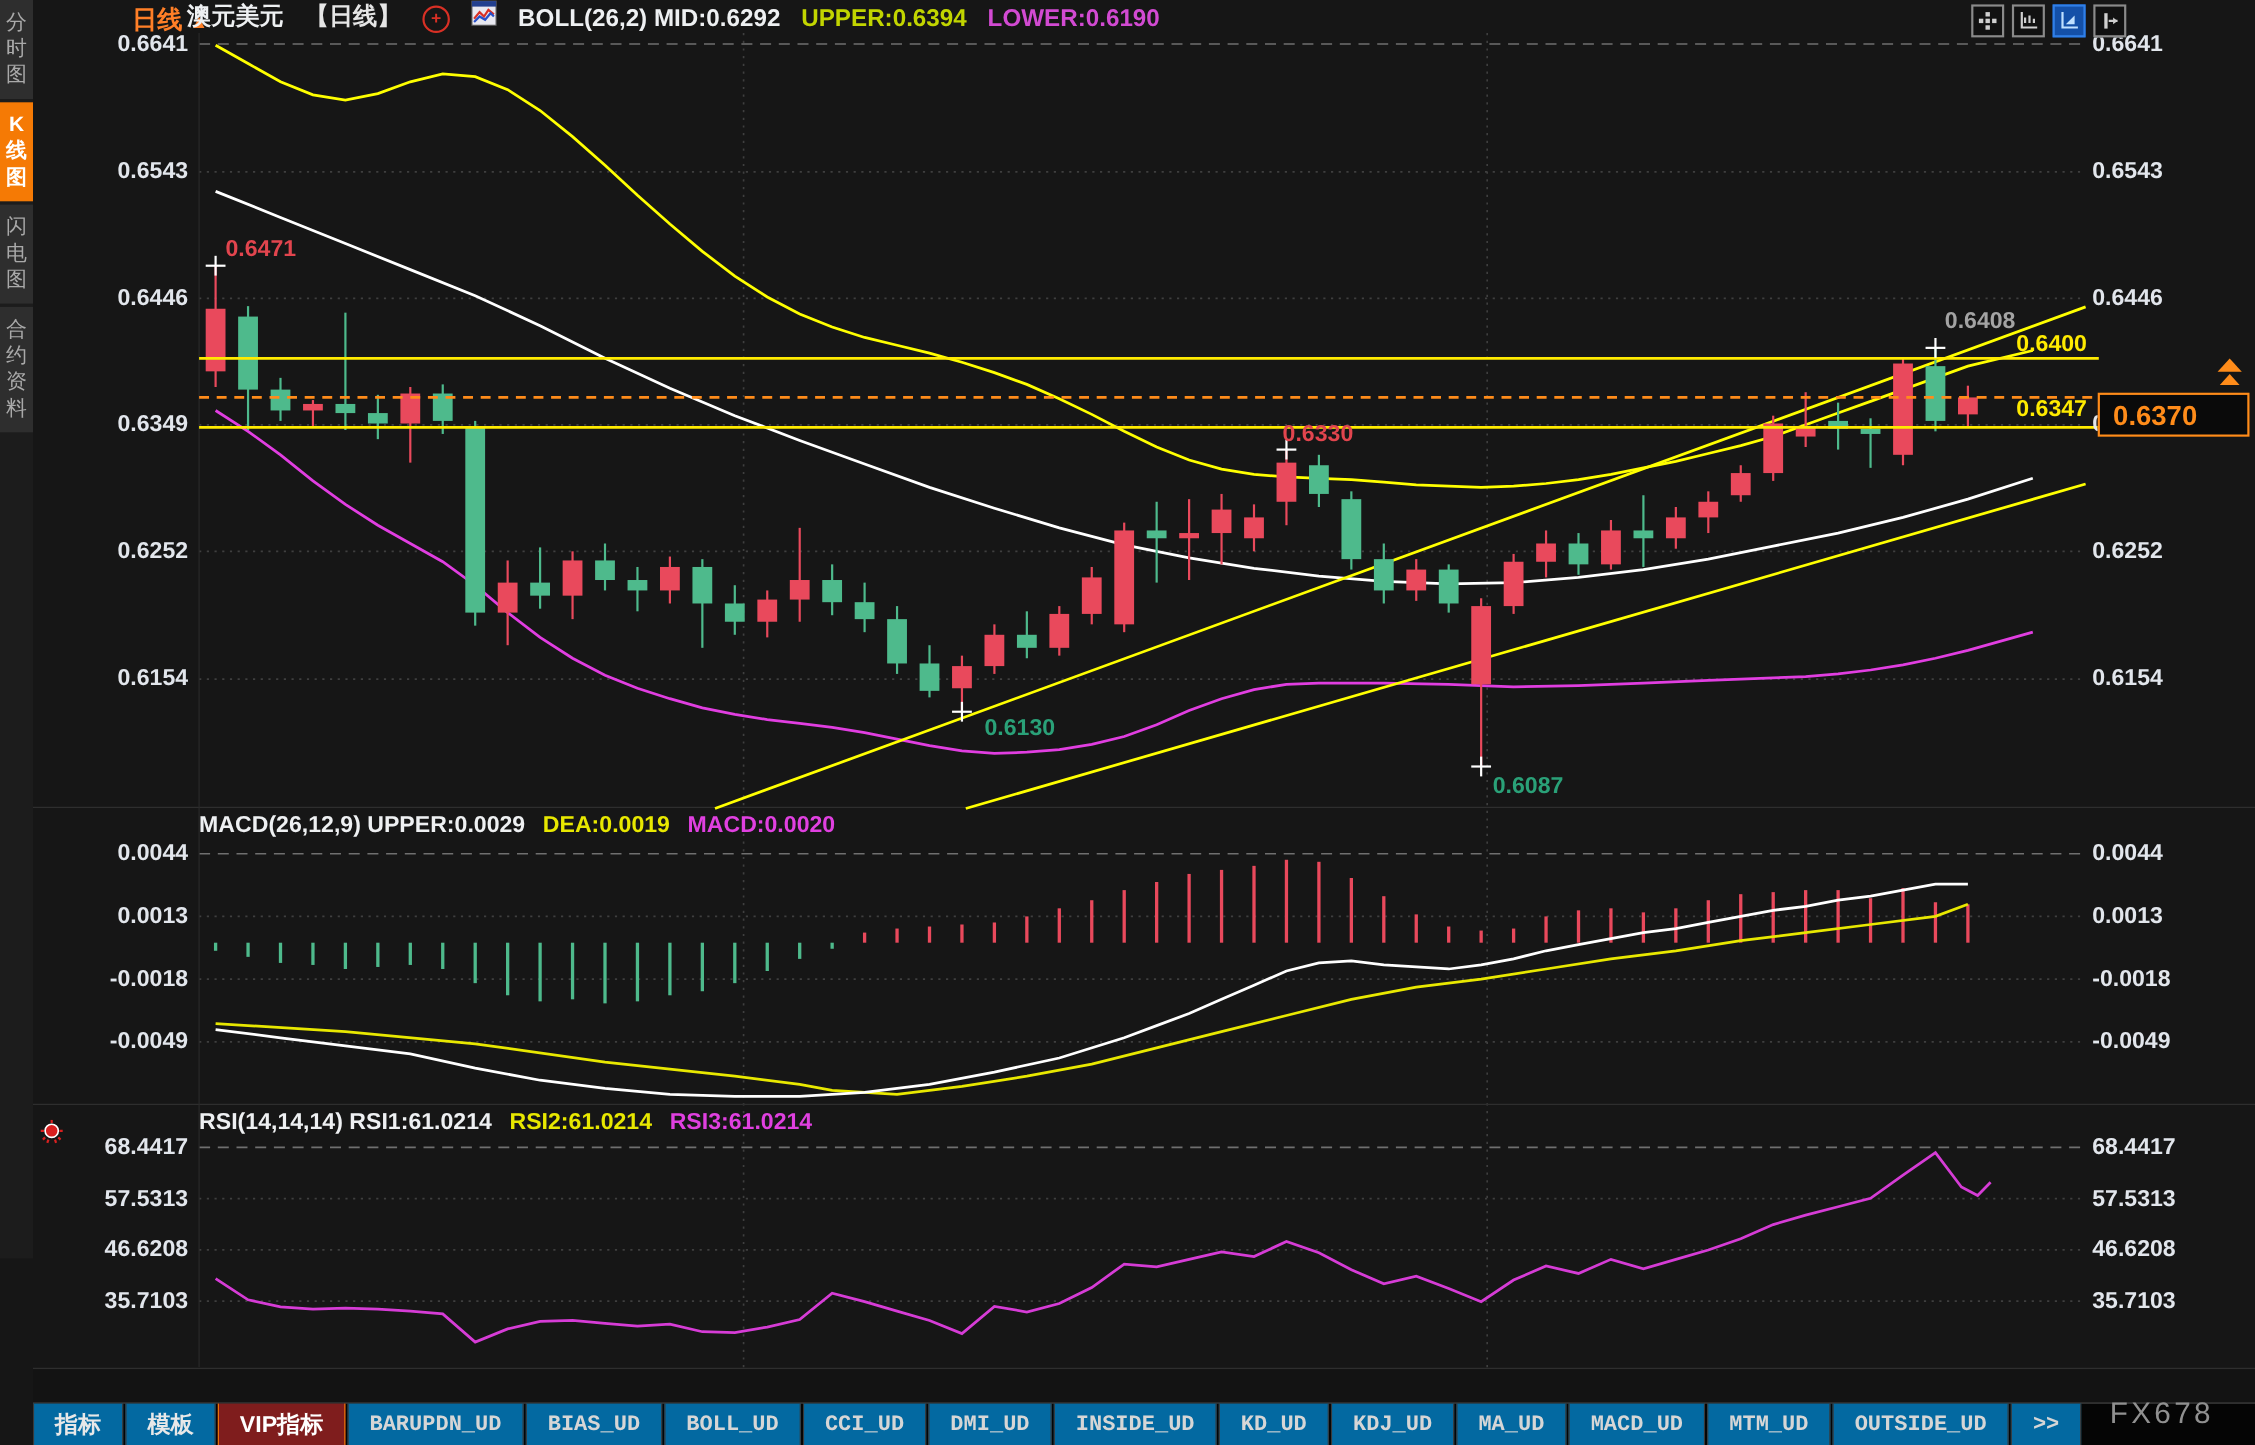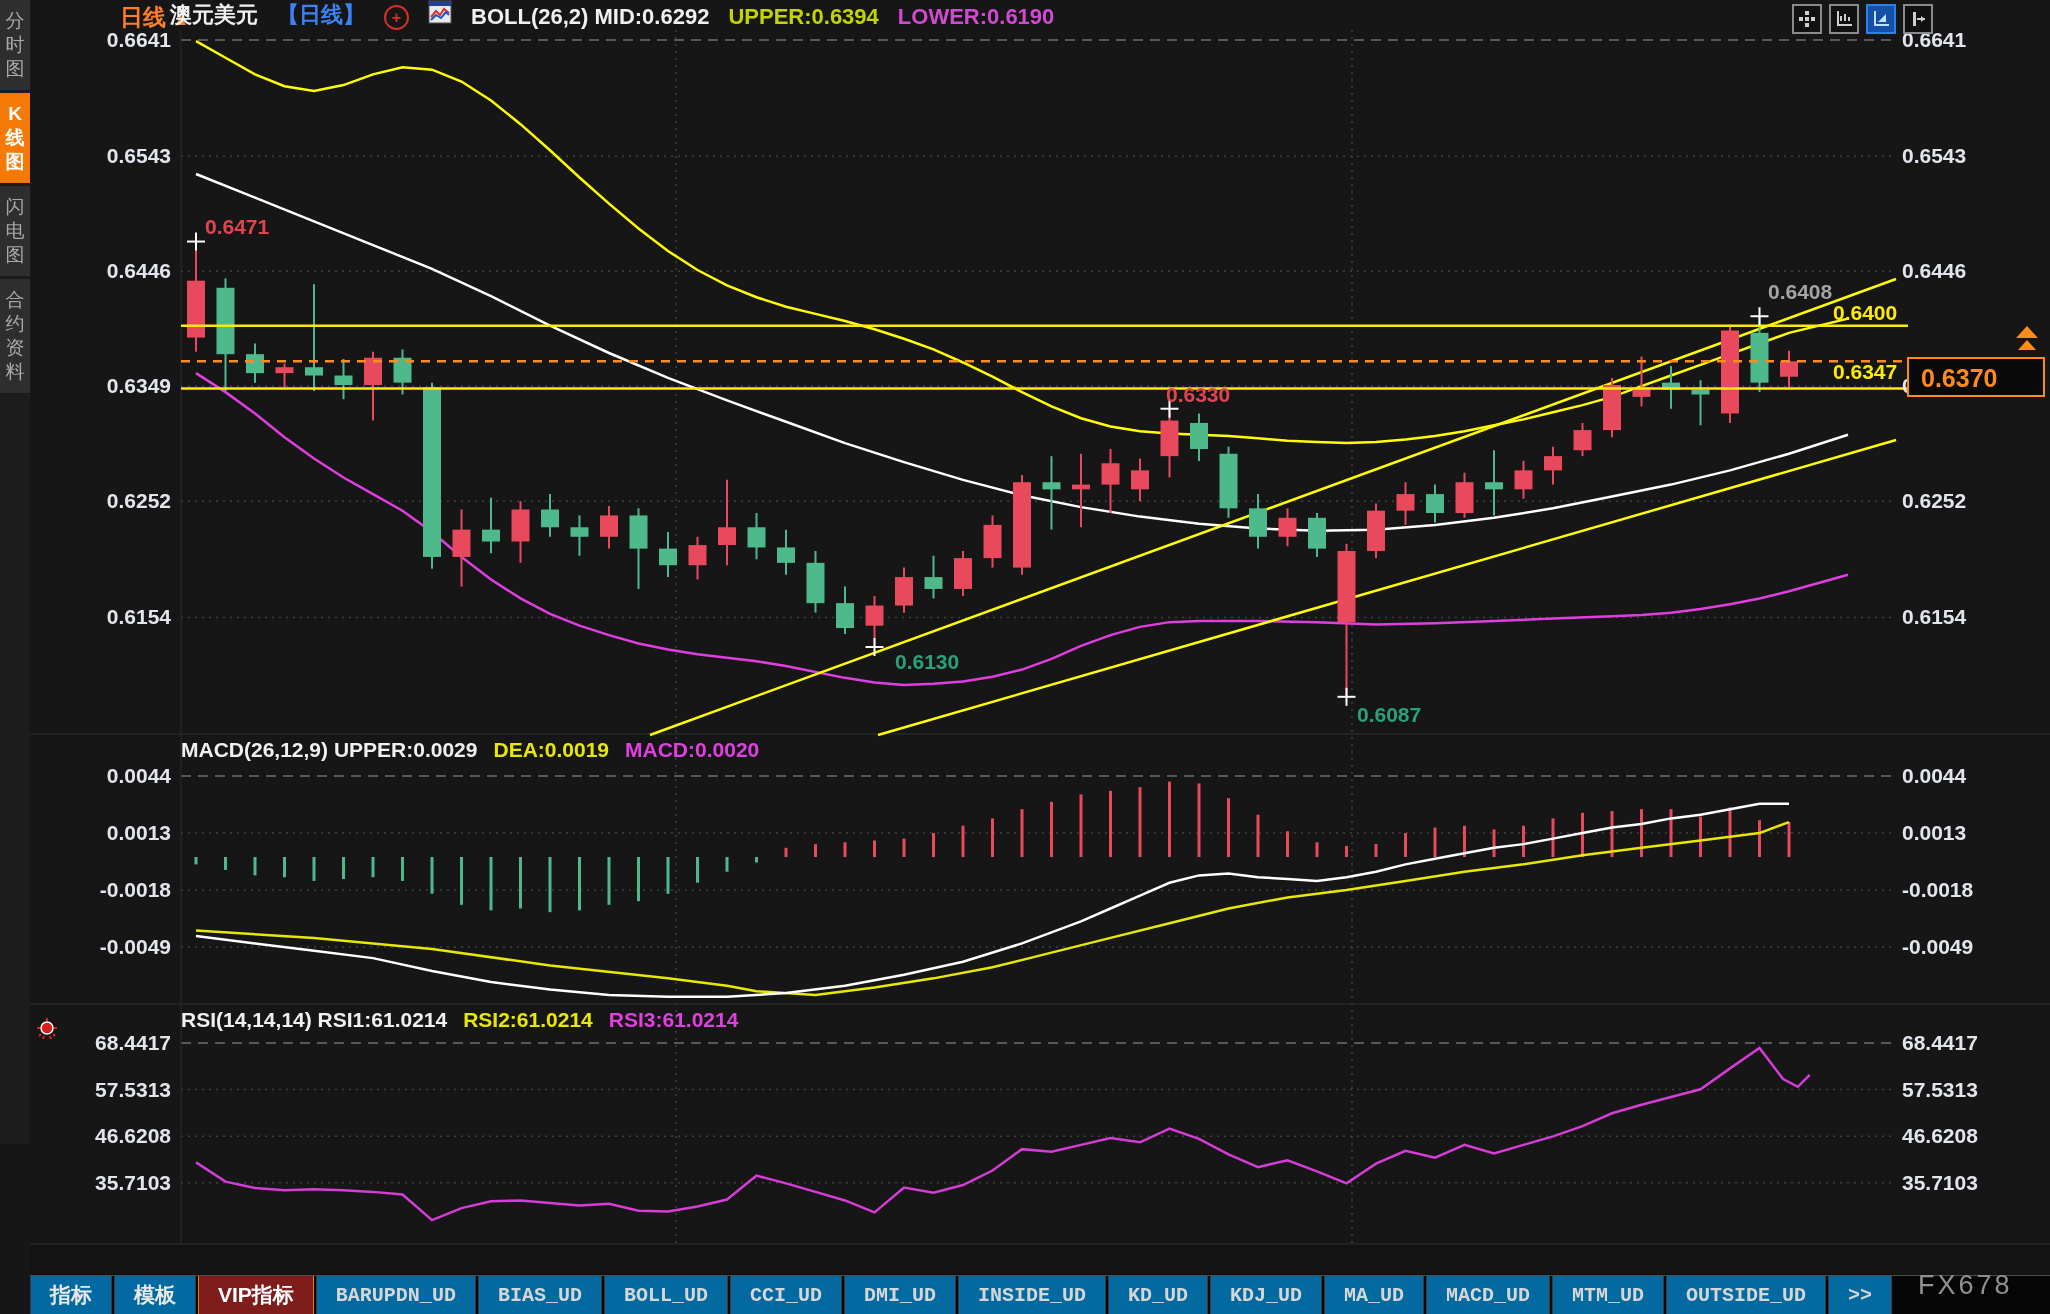--- a/index.html
+++ b/index.html
@@ -10,21 +10,21 @@
   .overlay{position:absolute;z-index:2;}
   
   .sidebar{position:absolute;left:0;top:0;width:30px;height:1144px;background:#1c1c1c;z-index:3;}
   .side-item{width:30px;margin:0 0 3px 0;padding:9px 0;background:#2e2e2e;color:#a9a9a9;
              font-size:19px;line-height:24px;text-align:center;word-break:break-all;cursor:pointer;}
   .side-item.active{background:#f57a05;color:#ffffff;font-weight:bold;}
   
   .hdr{position:absolute;left:170px;top:4px;height:26px;display:flex;align-items:flex-end;gap:19px;
        font-size:22px;font-weight:bold;z-index:4;white-space:nowrap;}
   .hdr .t-white{color:#eef0f2;}
-  .hdr .t-orange{color:#3b82f6;}
+  .hdr .t-orange{color:#e5e5e5;}
   .hdr .t-upper{color:#c2d500;}
   .hdr .t-lower{color:#d24ad2;}
   .plus-circle{width:21px;height:21px;border:2px solid #d93025;border-radius:50%;color:#d93025;
        display:inline-flex;align-items:center;justify-content:center;font-size:16px;font-weight:bold;line-height:1;}
   
   .toolbar{position:absolute;left:1792px;top:4px;display:flex;gap:7px;z-index:4;}
   .tool-btn{width:26px;height:26px;border:2px solid #8a8a8a;background:#111;display:flex;
             align-items:center;justify-content:center;cursor:pointer;}
   .tool-btn.active{border-color:#2f7fe8;background:#1450a8;}
   

